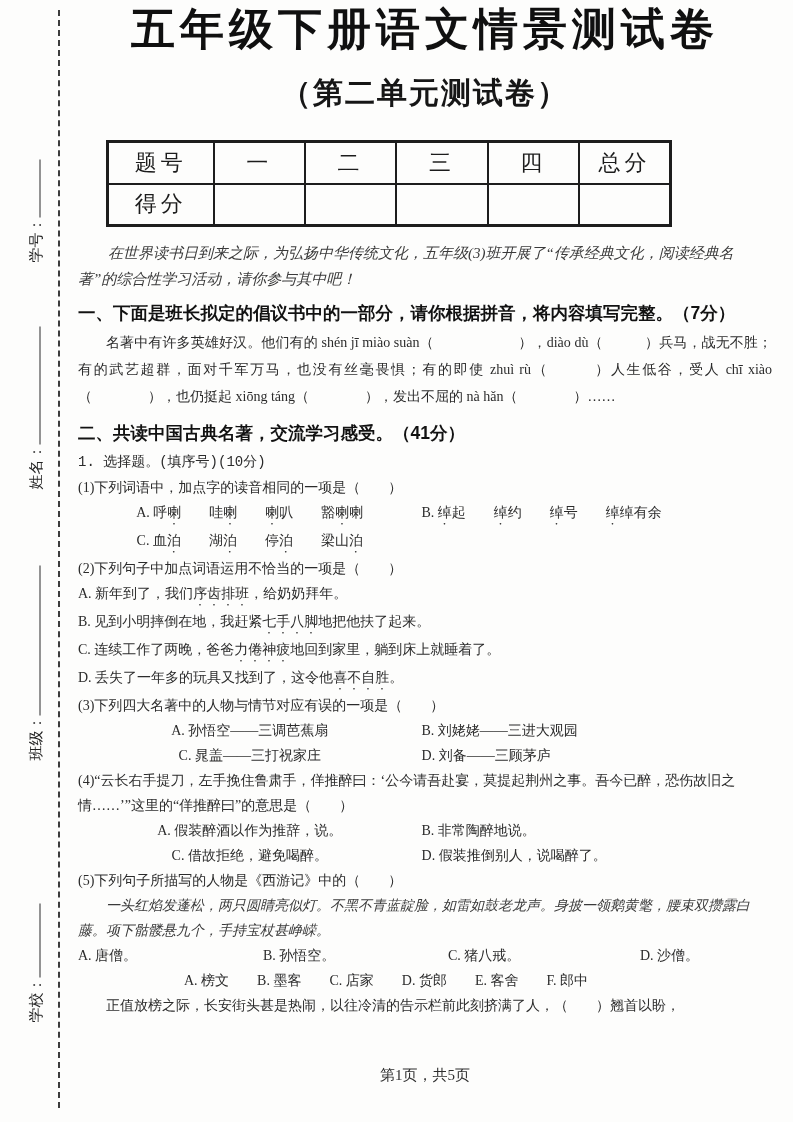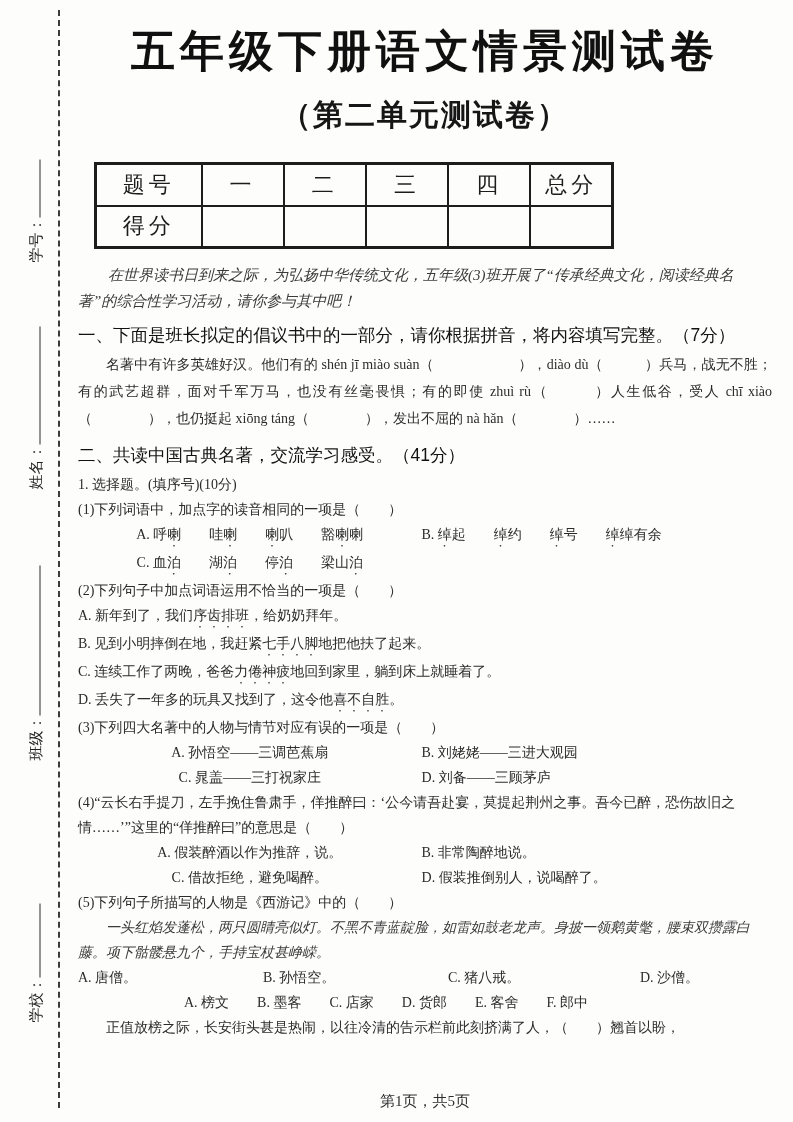--- a/index.html
+++ b/index.html
@@ -11,55 +11,55 @@
   .fold-line { position:absolute; left:58px; top:10px; height:1098px; width:0;
                border-left:2px dashed #3c3c3c; }
   .side-group { position:absolute; left:36px; white-space:nowrap;
                 transform:translate(-50%,-50%) rotate(-90deg);
                 font-family:"Liberation Sans",sans-serif; font-size:15px; color:#222; }
   .side-line { display:inline-block; height:3px; border-bottom:1.6px solid #2a2a2a;
                vertical-align:baseline; }
 
   .main { position:absolute; left:78px; top:0; width:694px; }
 
-  .title { margin-top:22px; text-align:center; font-size:44px; font-weight:700;
+  .title { text-align:center; font-size:44px; font-weight:700;
            letter-spacing:5px; color:#101010; }
   .subtitle { margin-top:14px; text-align:center; font-size:30px; font-weight:600;
               letter-spacing:2px; color:#161616; }
 
-  table.score { border-collapse:collapse; margin:26px 0 0 16px; width:520px;
+  table.score { border-collapse:collapse; margin:26px 0 0 28px; width:566px;
                 table-layout:fixed; }
   table.score td { border:2px solid #1d1d1d; height:42px; text-align:center;
                    font-size:22px; color:#1c1c1c; letter-spacing:4px; }
   table.score tr:first-child td { border-top-width:3px; }
   table.score tr:last-child td { border-bottom-width:3px; }
   table.score td:first-child { border-left-width:3px; width:106px; }
   table.score td:last-child { border-right-width:3px; }
 
   .line { font-size:14px; line-height:25px; }
   .indent { text-indent:2em; }
   .kai { font-style:italic; color:#3a3a3a; }
-  .sec-head { font-family:"Liberation Sans",sans-serif; font-weight:400;
+  .sec-head { font-family:"Liberation Sans",sans-serif; font-weight:700;
               font-size:17.5px; line-height:26px; color:#121212; }
   .intro { margin-top:13px; font-size:15px; line-height:26px; }
   .passage { margin-top:3px; line-height:27px; text-align:justify; }
-  .mt4 { margin-top:4px; } .mt8 { margin-top:8px; } .mt10 { margin-top:10px; }
+  .mt4 { margin-top:4px;font-family:Liberation Mono, monospace; } .mt8 { margin-top:8px; } .mt10 { margin-top:10px; }
 
   .half { display:flex;text-align:center; }
   .half > span:first-child { flex:0 0 49.5%; }
   .opts4 { display:flex; }
   .opts4 > span:nth-child(1){ flex:0 0 185px; }
   .opts4 > span:nth-child(2){ flex:0 0 185px; }
   .opts4 > span:nth-child(3){ flex:0 0 192px; }
   .word-bank { margin-left:106px; }
 
   .em { text-emphasis:filled dot; text-emphasis-position:under right;
         -webkit-text-emphasis:filled dot; -webkit-text-emphasis-position:under; }
 
-  .footer { position:absolute; left:78px; width:694px; top:1092px; text-align:center;
+  .footer { position:absolute; left:78px; width:694px; top:1066px; text-align:center;
             font-size:15px; color:#2e2e2e; }
 </style>
 </head>
 <body>
 
 <div class="page">
 
   <div class="fold-line"></div>
 
   <div class="side-group" style="top:211px;">

